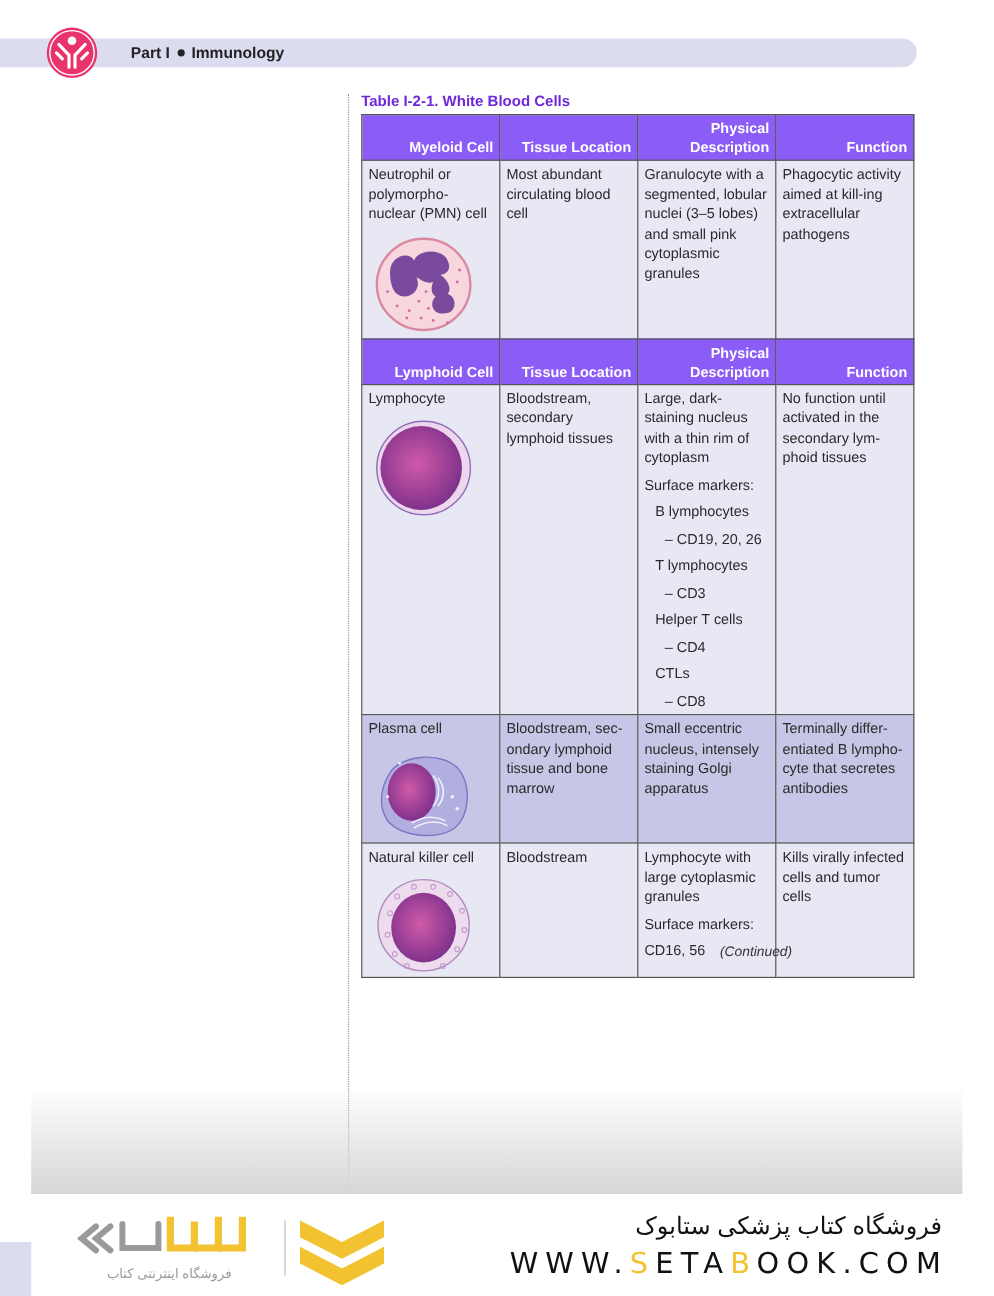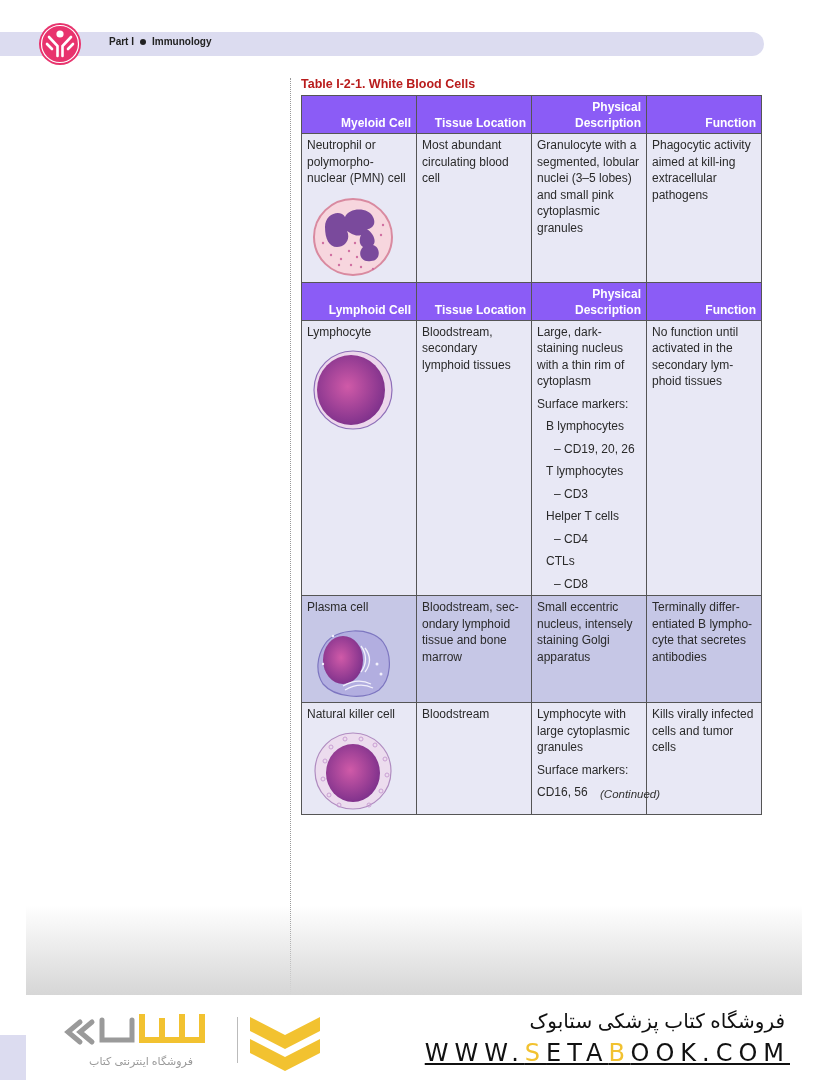--- a/index.html
+++ b/index.html
@@ -7,32 +7,32 @@
     body { position: relative; font-family: "Liberation Sans", "DejaVu Sans", sans-serif; color: #222; }
 
     .header-band {
       position: absolute; left: 0; top: 32px; width: 764px; height: 24px;
       background: #dcdcf0; border-radius: 0 12px 12px 0;
     }
     .logo {
       position: absolute; left: 38px; top: 22px; width: 44px; height: 44px;
     }
     .header-text {
-      position: absolute; left: 109px; top: 36px; font-size: 10px; font-weight: bold; color: #222;
+      position: absolute; left: 109px; top: 36px; font-size: 13px; font-weight: bold; color: #222;
       display: flex; align-items: center; gap: 6px;
     }
     .header-text .bullet { width: 6px; height: 6px; border-radius: 50%; background: #222; display: inline-block; }
 
     .vrule {
       position: absolute; left: 290px; top: 78px; width: 0; height: 920px;
       border-left: 1px dotted #999;
     }
 
     .table-title {
-      position: absolute; left: 301px; top: 77px; font-size: 12.5px; font-weight: bold; color: #b91c1c;
+      position: absolute; left: 301px; top: 77px; font-size: 12.5px; font-weight: bold; color: #6d28d9;
     }
     table.wbc {
       position: absolute; left: 301px; top: 95px; width: 461px;
       border-collapse: collapse; font-size: 12px; line-height: 16.5px;
     }
     table.wbc td, table.wbc th {
       border: 1px solid #555; vertical-align: top; padding: 3px 5px; width: 115px;
     }
     table.wbc th {
       background: #8b5cf6; color: #ffffff; text-align: right; font-weight: bold;
@@ -63,21 +63,21 @@
     .brand-sub {
       position: absolute; left: 66px; top: 60px; width: 150px; text-align: center;
       font-size: 11px; color: #9a9a9a; direction: rtl;
     }
     .shop-name {
       position: absolute; left: 440px; top: 14px; width: 345px; text-align: right;
       font-size: 20px; color: #111; direction: rtl;
     }
     .shop-url {
       position: absolute; left: 420px; top: 44px; width: 370px; text-align: right;
-      font-size: 24px; letter-spacing: 6px; color: #111; font-family: "DejaVu Sans", sans-serif; text-decoration: underline;
+      font-size: 24px; letter-spacing: 6px; color: #111; font-family: "DejaVu Sans", sans-serif;
     }
     .shop-url .hl { color: #f2c230; }
   </style>
 </head>
 <body>
 
 <div class="header-band"></div>
 <svg class="logo" viewBox="0 0 44 44">
   <circle cx="22" cy="22" r="21" fill="#e8336d"></circle>
   <circle cx="22" cy="22" r="18.5" fill="none" stroke="#fff" stroke-width="1.2"></circle>

